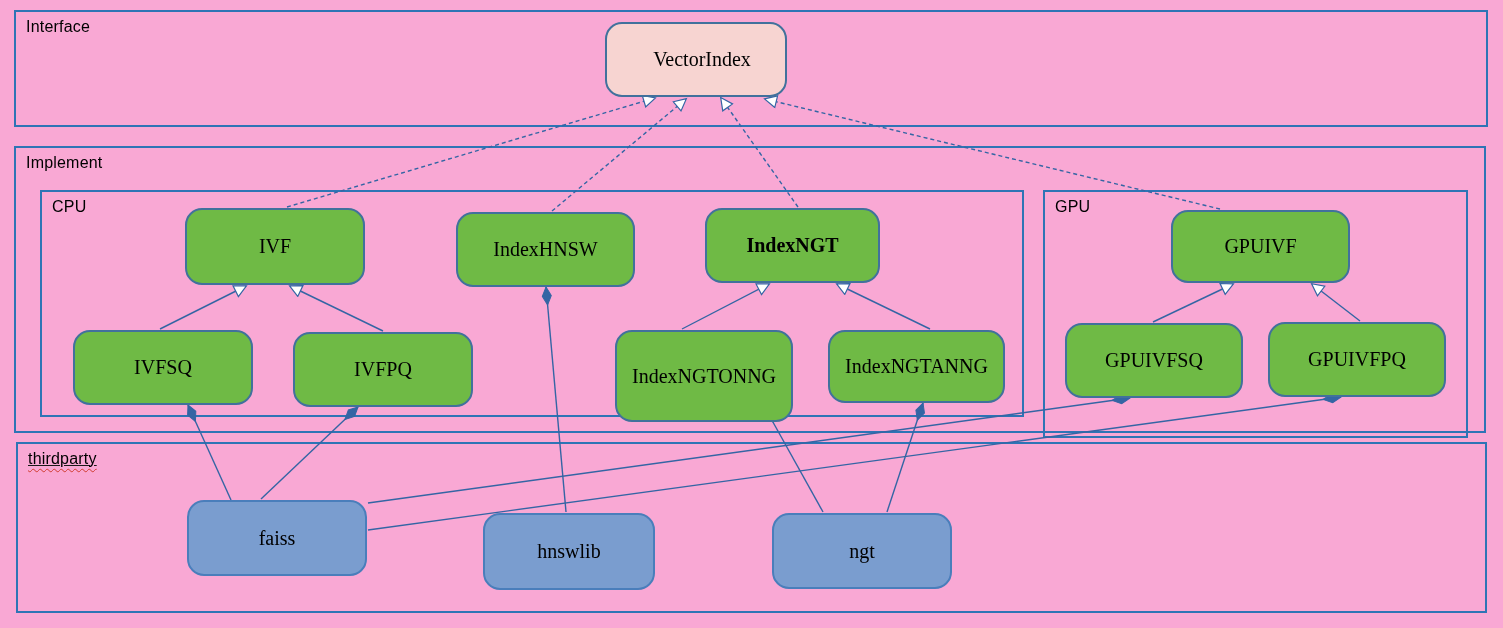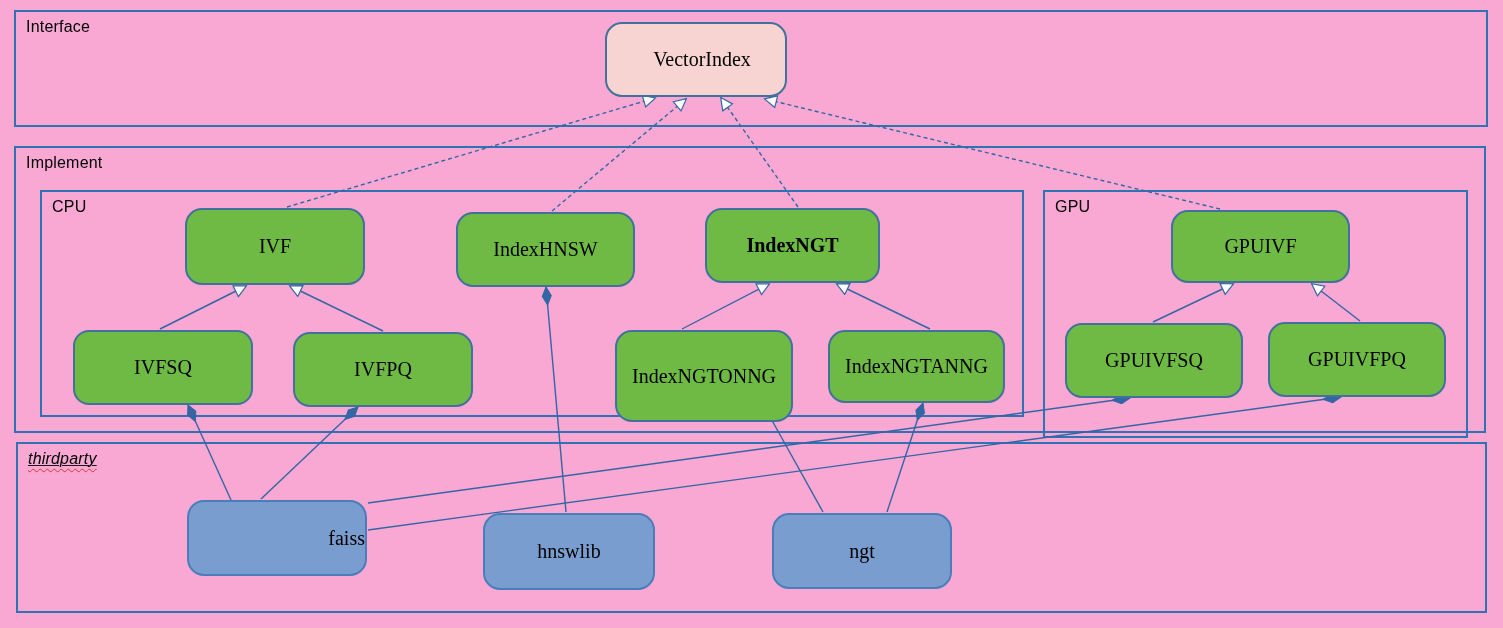--- a/index.html
+++ b/index.html
@@ -40,21 +40,21 @@
   </div>
 
   <div class="container" style="left:40px;top:190px;width:984px;height:227px;">
     <span class="clabel">CPU</span>
   </div>
 
   <div class="container" style="left:1043px;top:190px;width:425px;height:248px;">
     <span class="clabel">GPU</span>
   </div>
 
-  <div class="container" style="left:16px;top:442px;width:1471px;height:171px;font-style:italic;">
+  <div class="container" style="left:16px;top:442px;width:1471px;height:171px;">
     <span class="clabel u-black"><span class="u-wavy">thirdparty</span></span>
   </div>
 
   <svg class="edges" width="1503" height="628" viewBox="0 0 1503 628">
     <defs>
       <marker id="m-arrow" orient="auto" markerUnits="userSpaceOnUse" markerWidth="18" markerHeight="16" refX="12.5" refY="7">
         <path d="M1,1 L13,7 L1,13 Z" style="fill:var(--arrowhead-fill);stroke:var(--edge-line);stroke-width:1.2"></path>
       </marker>
       <marker id="m-diamond" orient="auto" markerUnits="userSpaceOnUse" markerWidth="24" markerHeight="12" refX="2" refY="6">
         <path d="M2,6 L11,1.5 L20,6 L11,10.5 Z" style="fill:var(--diamond-fill);stroke:var(--diamond-fill)"></path>
@@ -86,42 +86,42 @@
     </div>
     <div class="node kind-implementation" style="left: 185px; top: 208px; width: 180px; height: 77px;">
       <span>IVF</span>
     </div>
     <div class="node kind-implementation" style="left: 456px; top: 212px; width: 179px; height: 75px;">
       <span>IndexHNSW</span>
     </div>
     <div class="node kind-implementation" style="left: 705px; top: 208px; width: 175px; height: 75px; font-weight: bold;">
       <span>IndexNGT</span>
     </div>
-    <div class="node kind-implementation" style="left: 73px; top: 330px; width: 180px; height: 75px; border-radius: 16px;">
+    <div class="node kind-implementation" style="left: 73px; top: 330px; width: 180px; height: 75px;">
       <span>IVFSQ</span>
     </div>
     <div class="node kind-implementation" style="left: 293px; top: 332px; width: 180px; height: 75px;">
       <span>IVFPQ</span>
     </div>
     <div class="node kind-implementation" style="left: 615px; top: 330px; width: 178px; height: 92px;">
       <span>IndexNGTONNG</span>
     </div>
     <div class="node kind-implementation" style="left: 828px; top: 330px; width: 177px; height: 73px;">
       <span>IndexNGTANNG</span>
     </div>
     <div class="node kind-implementation" style="left: 1171px; top: 210px; width: 179px; height: 73px;">
       <span>GPUIVF</span>
     </div>
     <div class="node kind-implementation" style="left: 1065px; top: 323px; width: 178px; height: 75px;">
       <span>GPUIVFSQ</span>
     </div>
     <div class="node kind-implementation" style="left: 1268px; top: 322px; width: 178px; height: 75px;">
       <span>GPUIVFPQ</span>
     </div>
-    <div class="node kind-thirdparty" style="left: 187px; top: 500px; width: 180px; height: 76px; justify-content: flex-end;">
+    <div class="node kind-thirdparty" style="left: 187px; top: 500px; width: 180px; height: 76px;">
       <span>faiss</span>
     </div>
     <div class="node kind-thirdparty" style="left: 483px; top: 513px; width: 172px; height: 77px;">
       <span>hnswlib</span>
     </div>
     <div class="node kind-thirdparty" style="left: 772px; top: 513px; width: 180px; height: 76px;">
       <span>ngt</span>
     </div>
   </div>
 

